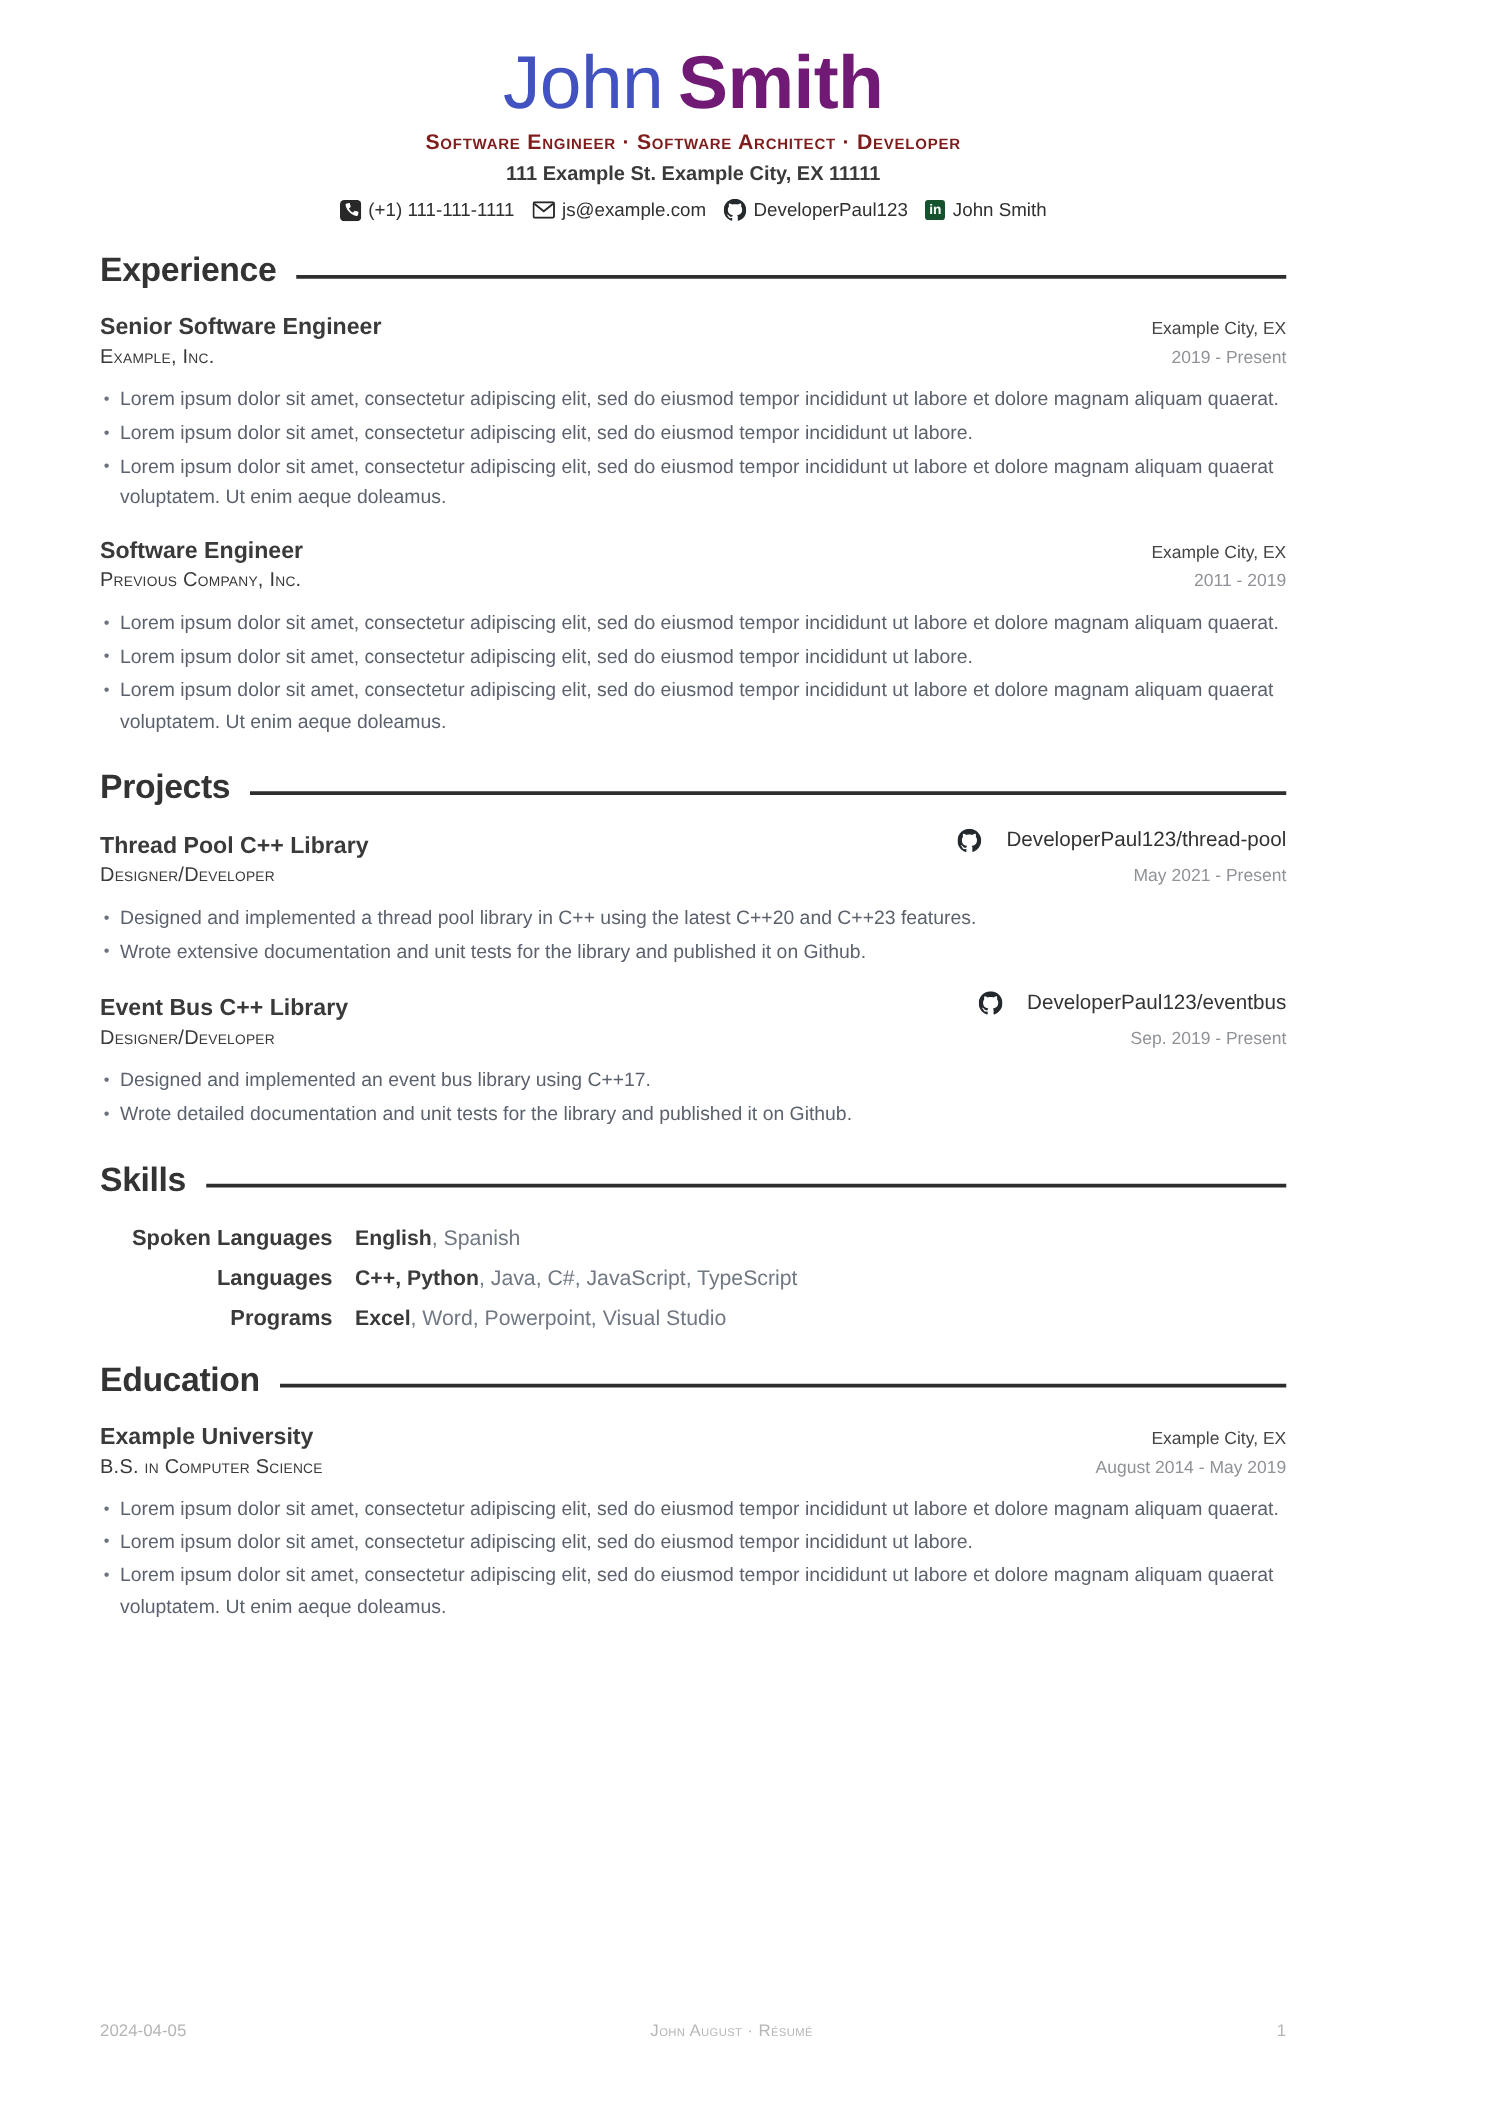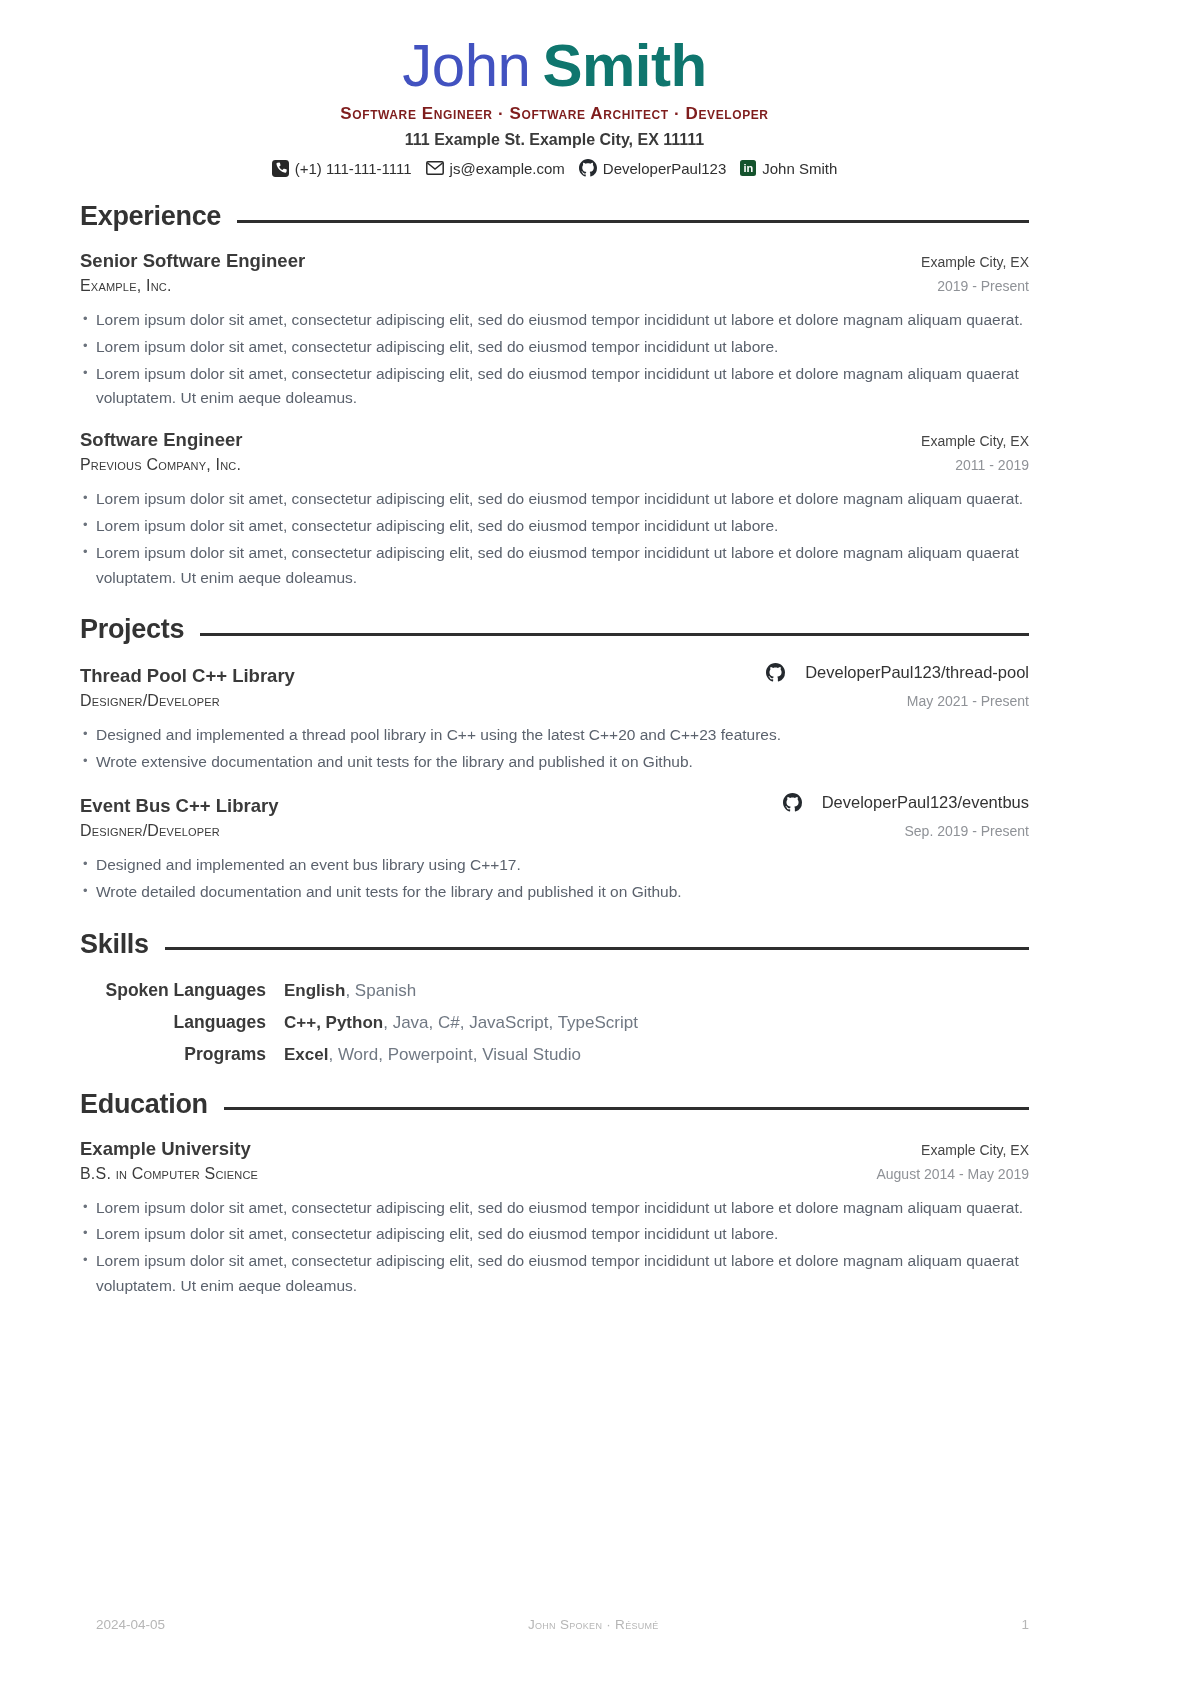--- a/index.html
+++ b/index.html
@@ -14,21 +14,21 @@
   }
   .page {
     position: absolute; inset: 0;
     padding: 34px 162px 0 80px;
   }
 
   
   .hdr { text-align: center; }
   .name { font-size: 60px; line-height: 1.05; margin: 0; letter-spacing: -0.5px; }
   .name .first { color: #4252c0; font-weight: 300; margin-right: 12px; }
-  .name .last  { color: #0f766e; font-weight: 800; }
+  .name .last  { color: #701a75; font-weight: 800; }
   .roles {
     margin-top: 7px;
     font-variant: small-caps;
     color: #7f1d1d;
     font-size: 17px;
     font-weight: 600;
     letter-spacing: 0.6px;
   }
   .address { margin-top: 7px; font-size: 16px; font-weight: 700; color: #3a3a3a; }
   .contacts {
@@ -73,21 +73,21 @@
 
   
   .skills-table { margin-top: 20px; }
   .skill-row { display: flex; align-items: baseline; margin-bottom: 11px; }
   .skill-label { width: 186px; text-align: right; font-weight: 700; font-size: 17.5px; color: #3a3a3a; flex: none; }
   .skill-value { margin-left: 18px; font-size: 17px; color: #707883; }
   .skill-strong { color: #3a3a3a; font-weight: 700; }
 
   
   .footer {
-    position: absolute; left: 96px; right: 162px; bottom: 52px;
+    position: absolute; left: 80px; right: 162px; bottom: 52px;
     display: flex; justify-content: space-between; align-items: flex-end;
     color: #b6b6b6; font-size: 13.5px;
   }
   .footer .center { font-variant: small-caps; letter-spacing: 0.3px; }
 
   .icon { display: inline-flex; flex: none; }
 </style>
 </head>
 <body>
 
@@ -262,17 +262,17 @@
       <ul class="bullets">
         <li>Lorem ipsum dolor sit amet, consectetur adipiscing elit, sed do eiusmod tempor incididunt ut labore et dolore magnam aliquam quaerat.</li>
         <li>Lorem ipsum dolor sit amet, consectetur adipiscing elit, sed do eiusmod tempor incididunt ut labore.</li>
         <li>Lorem ipsum dolor sit amet, consectetur adipiscing elit, sed do eiusmod tempor incididunt ut labore et dolore magnam aliquam quaerat voluptatem. Ut enim aeque doleamus.</li>
       </ul>
     </div>
   </div>
 
   <div class="footer">
     <span>2024-04-05</span>
-    <span class="center">John Spoken · Résumé</span>
+    <span class="center">John August · Résumé</span>
     <span>1</span>
   </div>
 
 </div>
 
 </body></html>

